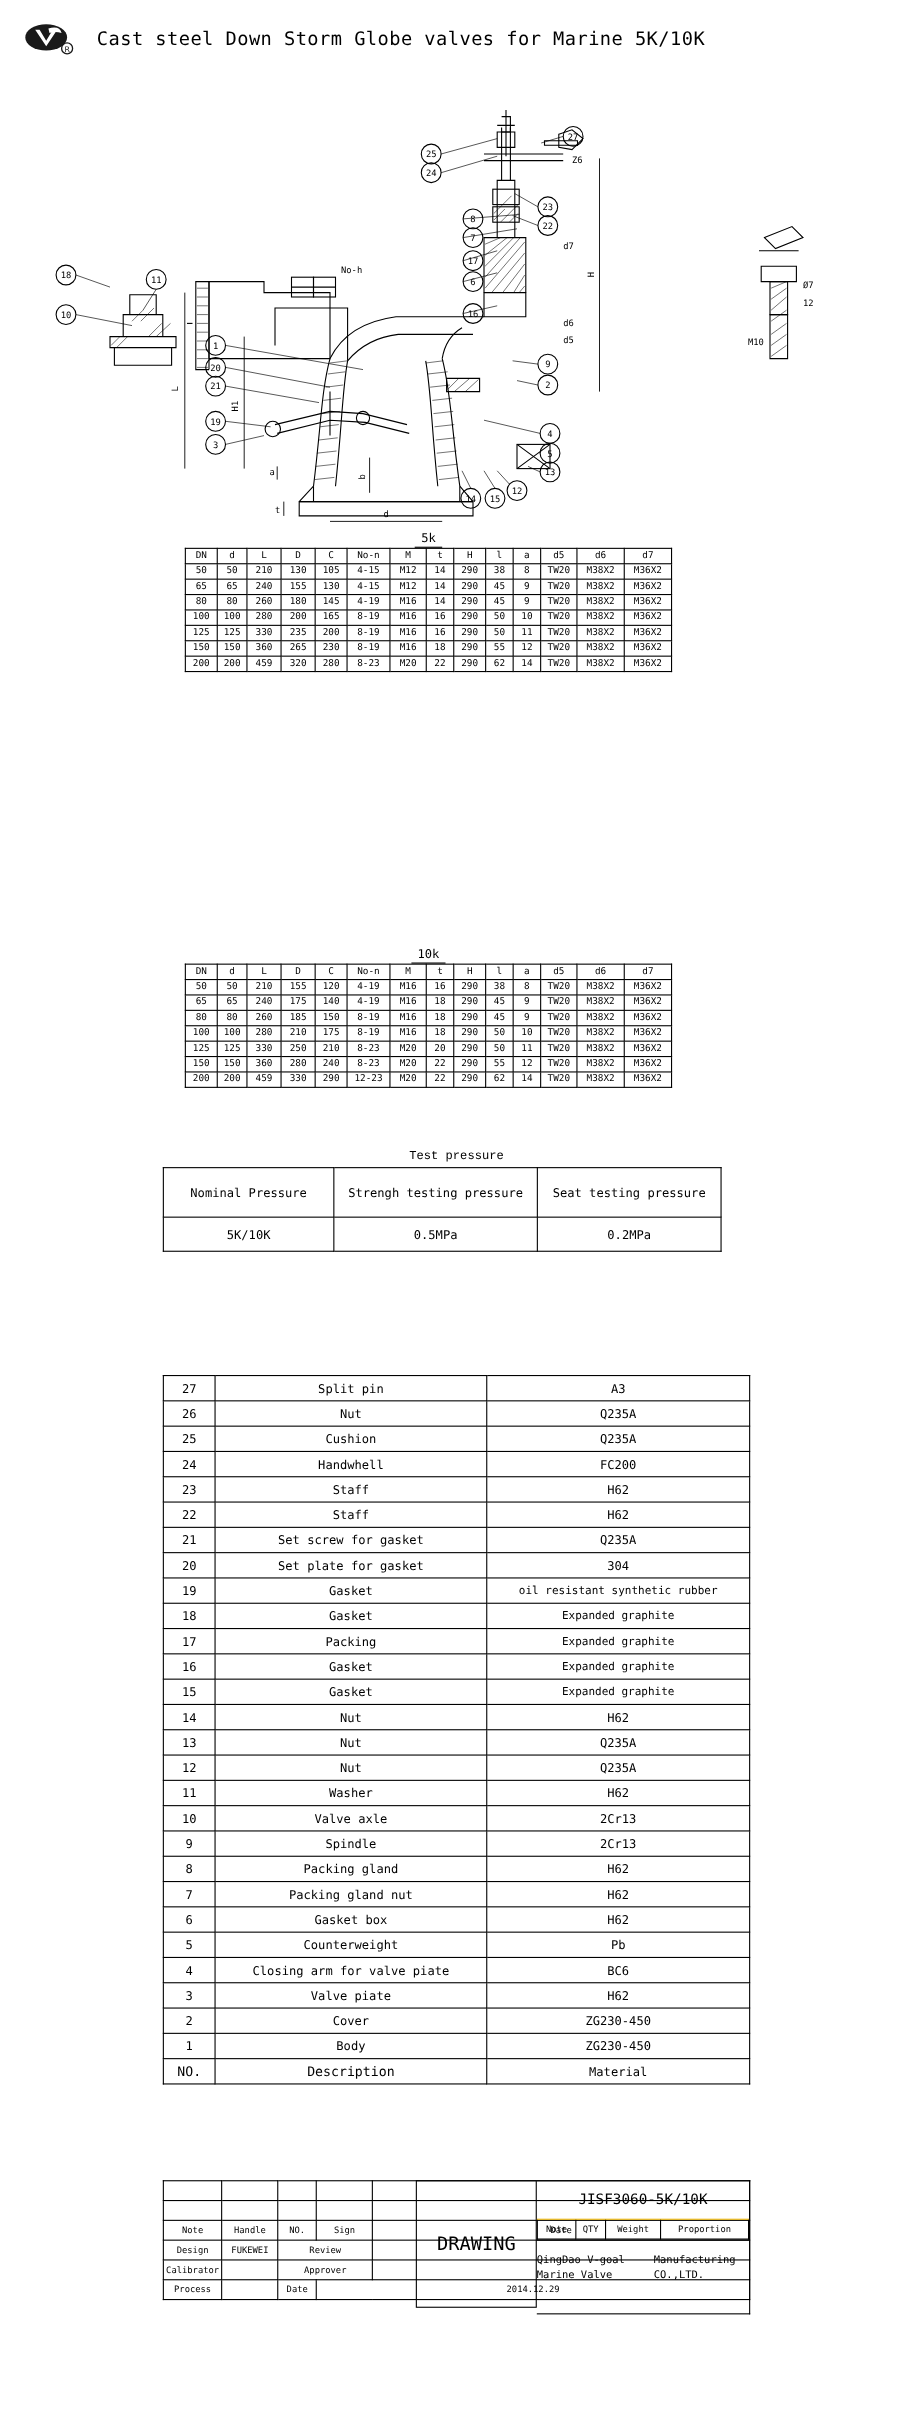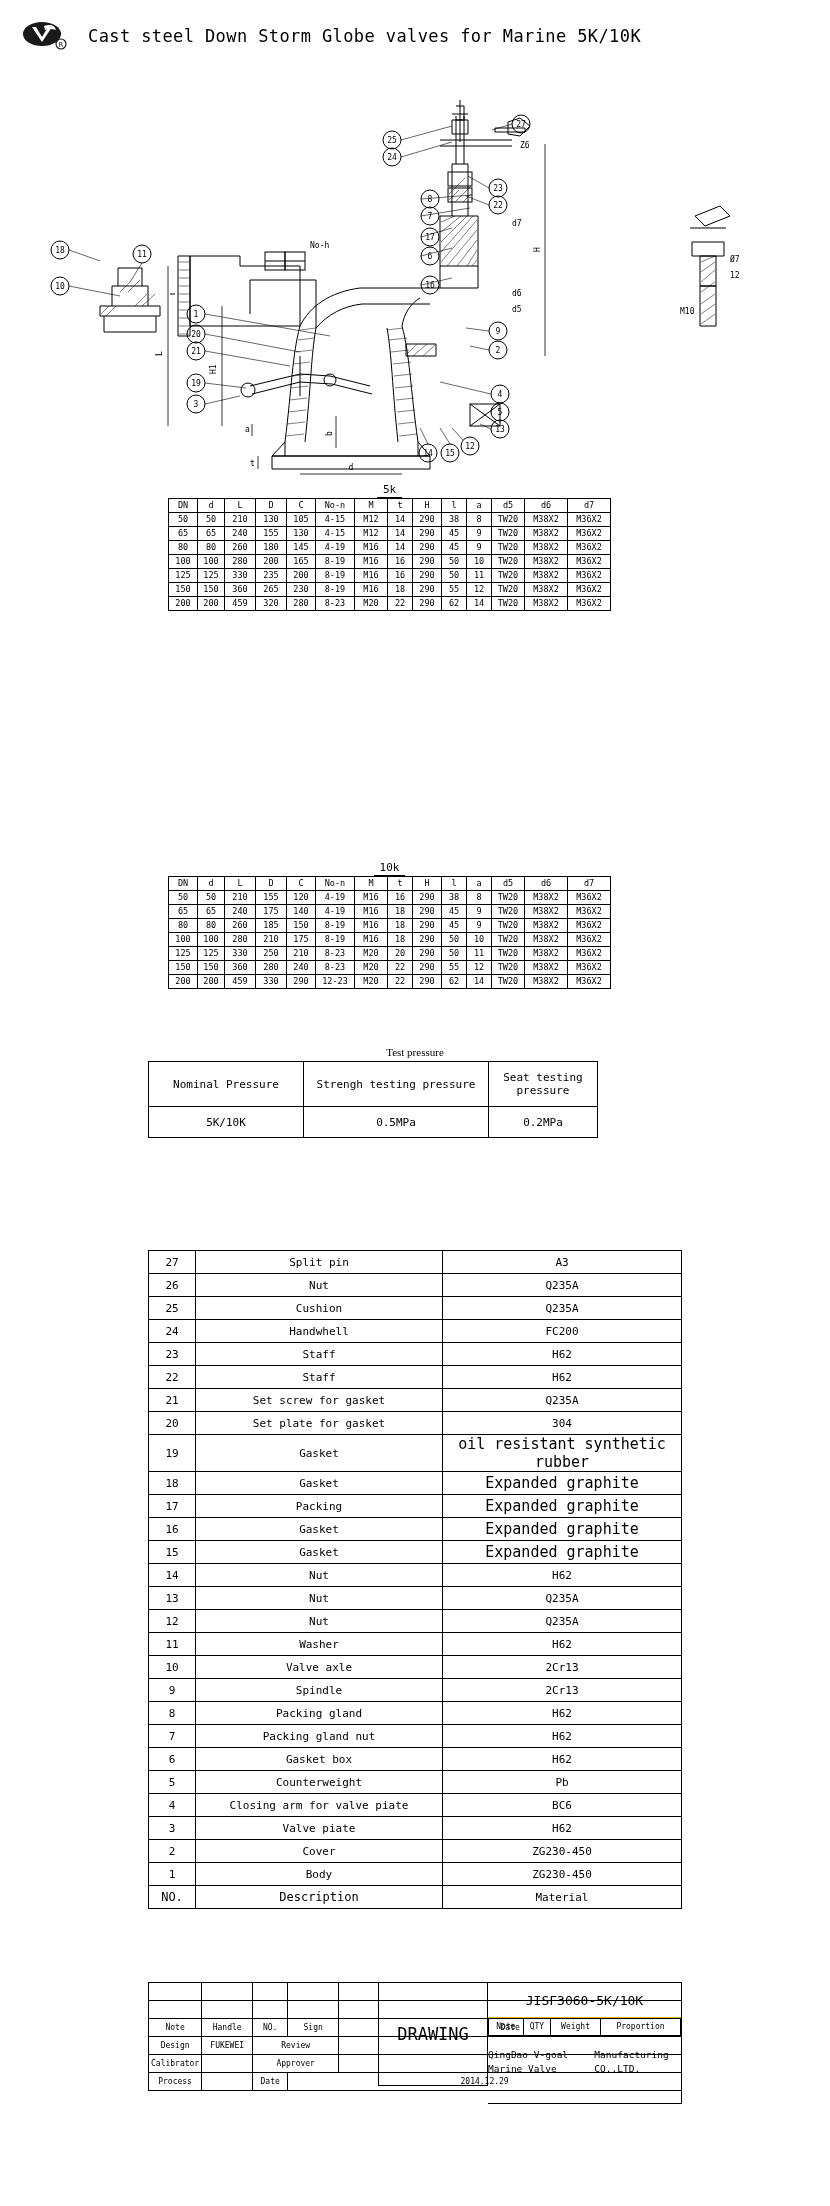--- a/index.html
+++ b/index.html
@@ -41,47 +41,47 @@
     text-align:center;
     padding:0 1px;
     height:13px;
     line-height:13px;
     white-space:nowrap;
   }
   table.spec th{font-weight:normal;}
 
   
   .tp-wrap{position:absolute;left:148px;top:1046px;width:534px;}
-  .tp-title{text-align:center;font-size:11px;font-family:Liberation Serif, serif;margin-bottom:3px;}
+  .tp-title{text-align:center;font-size:11px;font-family:Liberation Mono, monospace;margin-bottom:3px;}
   table.tp{
-    border-collapse:collapse;width:450px;
+    border-collapse:collapse;width:508px;
     font-family:"DejaVu Sans Mono", monospace;font-size:11px;
   }
   table.tp td{border:1px solid #000;text-align:center;padding:4px 2px;height:22px;}
   table.tp td.two{height:36px;}
 
   
   .parts-wrap{position:absolute;left:148px;top:1250px;width:534px;}
   table.parts{
     border-collapse:collapse;width:534px;
     font-family:"DejaVu Sans Mono", monospace;
   }
   table.parts td{border:1px solid #000;height:22px;padding:0 3px;}
   td.p-no{width:40px;text-align:center;font-size:11px;}
   td.p-desc{width:240px;text-align:center;font-size:11px;}
-  td.p-mat{text-align:center;font-size:15px;}
+  td.p-mat{text-align:center;font-size:10px;}
   td.p-mat.big{font-size:11px;}
   tr.hdr td{font-size:12px;}
 
   
   .title-block{position:absolute;left:148px;top:1982px;width:534px;height:122px;}
   table.tb{border-collapse:collapse;width:534px;font-family:"DejaVu Sans Mono", monospace;font-size:8px;}
   table.tb td{border:1px solid #000;text-align:center;padding:0 2px;height:17px;}
   .tb-left{position:absolute;left:0;top:0;width:230px;}
-  .tb-mid{position:absolute;left:230px;top:0;width:110px;height:104px;
+  .tb-mid{position:absolute;left:230px;top:0;width:110px;height:116px;
     display:flex;align-items:center;justify-content:center;
     font-family:"DejaVu Sans Mono", monospace;font-size:17px;
     border-left:1px solid #000;border-right:1px solid #000;
     border-top:1px solid #000;border-bottom:1px solid #000;box-sizing:border-box;}
   .tb-right{position:absolute;left:340px;top:0;width:194px;height:122px;box-sizing:border-box;
     border:1px solid #000;border-left:none;}
   .tb-model{height:34px;display:flex;align-items:center;justify-content:center;
     font-family:"DejaVu Sans Mono", monospace;font-size:13px;border-bottom:1px solid #eab308;}
   table.tb2{border-collapse:collapse;width:100%;font-family:"DejaVu Sans Mono", monospace;font-size:8px;}
   table.tb2 td{border:1px solid #000;text-align:center;height:17px;padding:0 1px;}

